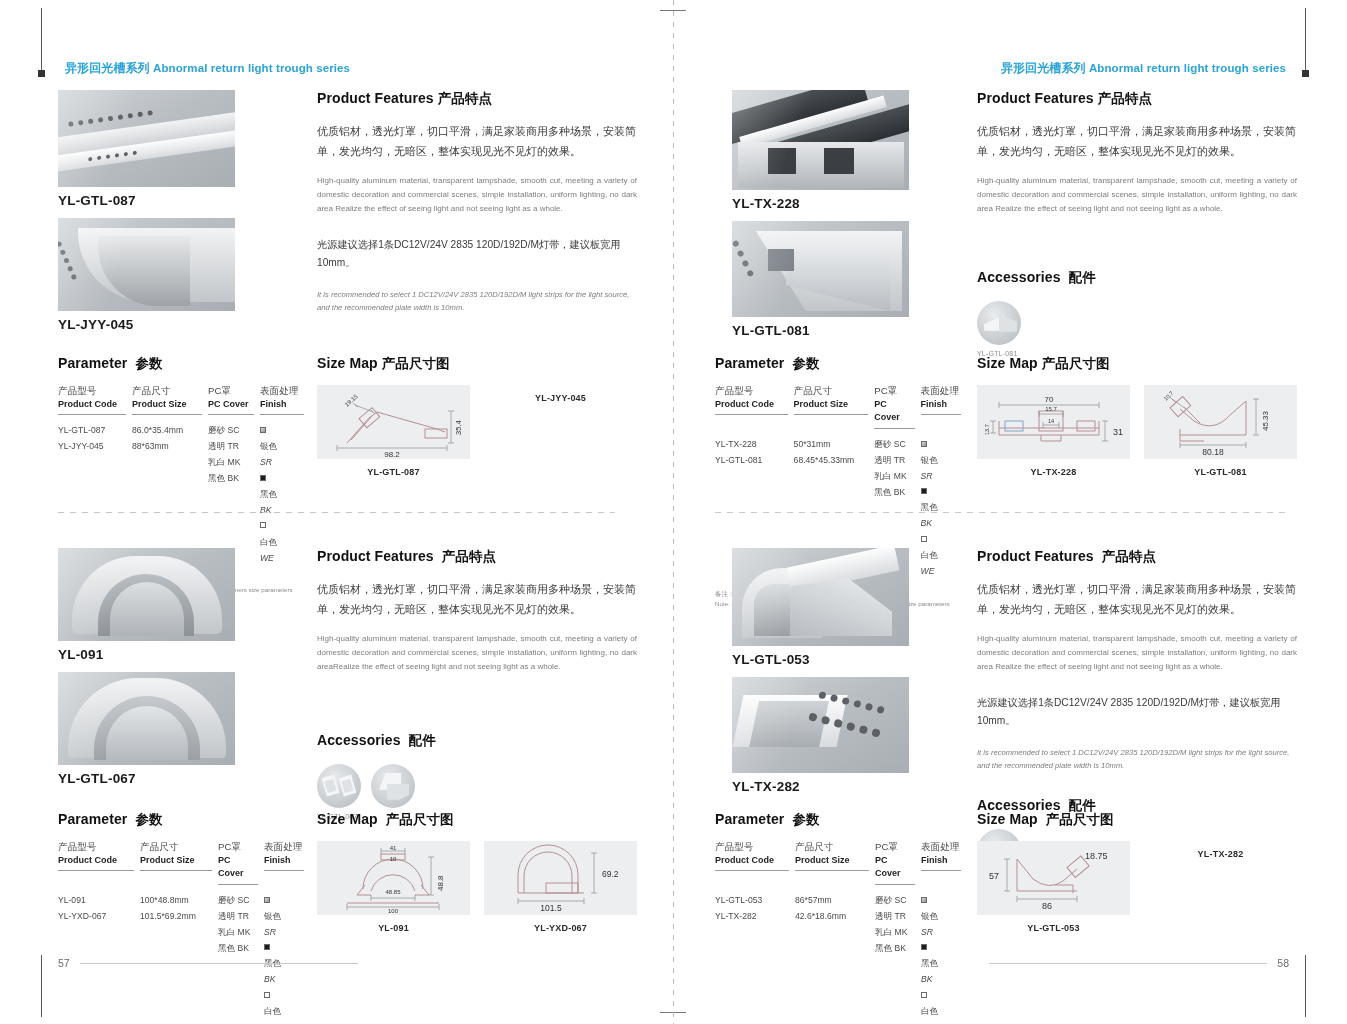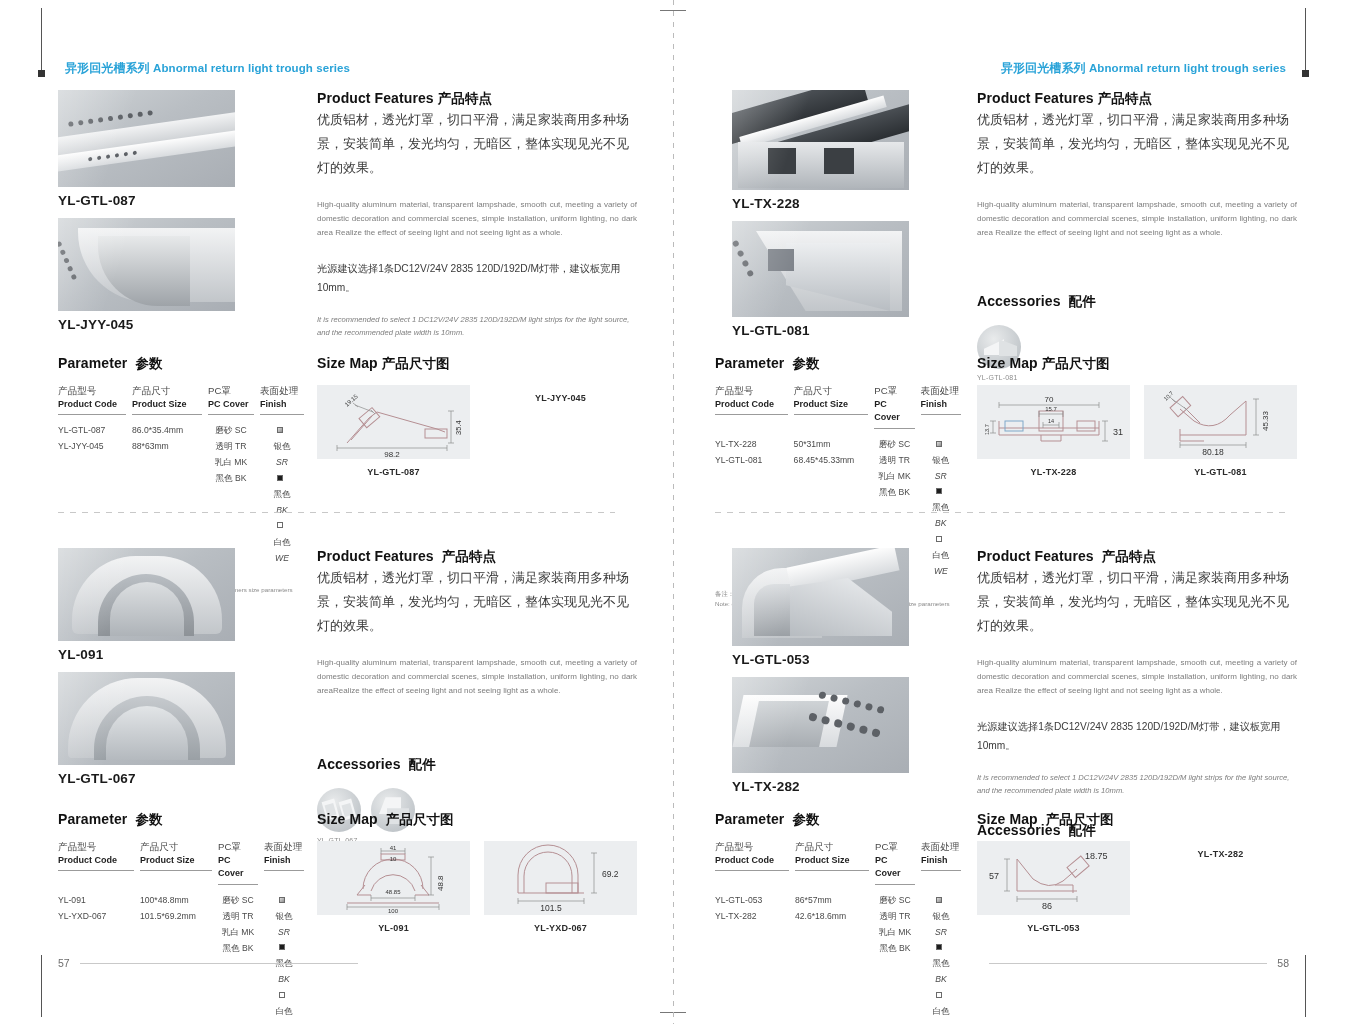--- a/index.html
+++ b/index.html
@@ -51,22 +51,22 @@
   .bar  { position:absolute; background:linear-gradient(180deg,#fdfdfd,#d8dbde); }
   .bar-d{ position:absolute; background:linear-gradient(180deg,#4a4f54,#2b2f33); }
   .bar-g{ position:absolute; background:linear-gradient(180deg,#f2f3f4,#c2c6ca); }
   .holes{ position:absolute; display:flex; gap:5px; align-items:center; }
   .holes i{ display:block; background:#5d6166; border-radius:50%; }
 
   
   .h-sec { font-size:14px; font-weight:700; color:#111; letter-spacing:.1px; }
   .h-sec .cn { font-size:13.5px; }
 
-  .p-cn { font-size:13px; color:#3a3a3a; line-height:1.85; margin-top:0; }
-  .p-en { font-size:8px; color:#7d7d7d; line-height:1.75; margin-top:18px;
+  .p-cn { font-size:11px; color:#3a3a3a; line-height:1.85; margin-top:13px; }
+  .p-en { font-size:8px; color:#7d7d7d; line-height:1.75; margin-top:12px;
           text-align:justify; }
   .p-cn2{ font-size:10.2px; color:#3a3a3a; line-height:1.8; margin-top:20px; }
   .p-en2{ font-size:7.6px; color:#7d7d7d; line-height:1.7; margin-top:17px;font-style:italic; }
 
   
   .acc-row { display:flex; gap:10px; margin-top:14px; align-items:flex-start; }
   .acc-circle { width:44px; height:44px; border-radius:50%;
                 background:radial-gradient(circle at 38% 32%,#e9ebec,#c2c7cb 72%,#b2b7bc);
                 position:relative; overflow:hidden; }
   .acc-circle .g1{ position:absolute; background:#f4f5f6; }
@@ -75,21 +75,21 @@
 
   
   .param-wrap { position:absolute; width:252px; }
   .ptab { width:100%; border-collapse:collapse; margin-top:11px; }
   .ptab th { text-align:left; padding:0 6px 2px 0; font-weight:400; vertical-align:top; }
   .ptab .th-cn { font-size:9.6px; color:#4a4a4a; display:block; line-height:1.45; }
   .ptab .th-en { font-size:9px; color:#1f1f1f; font-weight:700; display:block;
                  line-height:1.5; padding-bottom:3px; border-bottom:1px solid #9b9b9b; }
   .ptab td { vertical-align:top; padding:6px 6px 0 0; font-size:8.6px;
              color:#4a4a4a; line-height:1.85; }
-  .cov span, .fin span { display:block; white-space:nowrap;text-align:center; }
+  .cov span, .fin span { display:block; white-space:nowrap; }
   .sw { display:inline-block; width:6px; height:6px; border:1px solid #6a6a6a;
         margin-right:4px; vertical-align:middle; position:relative; top:-1px; }
   .sw.silver{ background:linear-gradient(135deg,#ddd,#8e8e8e); }
   .sw.black { background:#1d1d1d; }
   .sw.white { background:#fff; }
   .fin em { font-style:italic; }
   .note { margin-top:9px; }
   .note-cn { font-size:6.4px; color:#8a8a8a; line-height:1.5; }
   .note-en { font-size:6.2px; color:#8a8a8a; line-height:1.5; }
 

